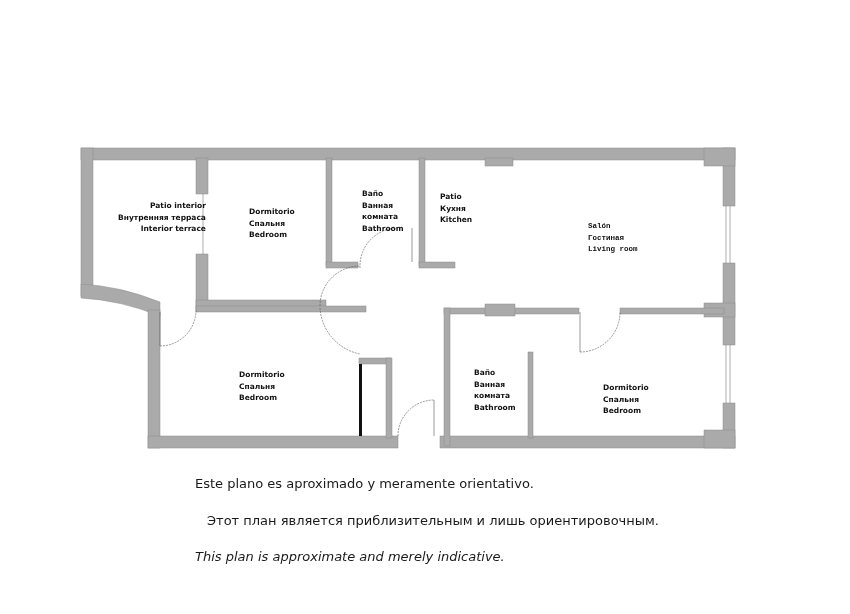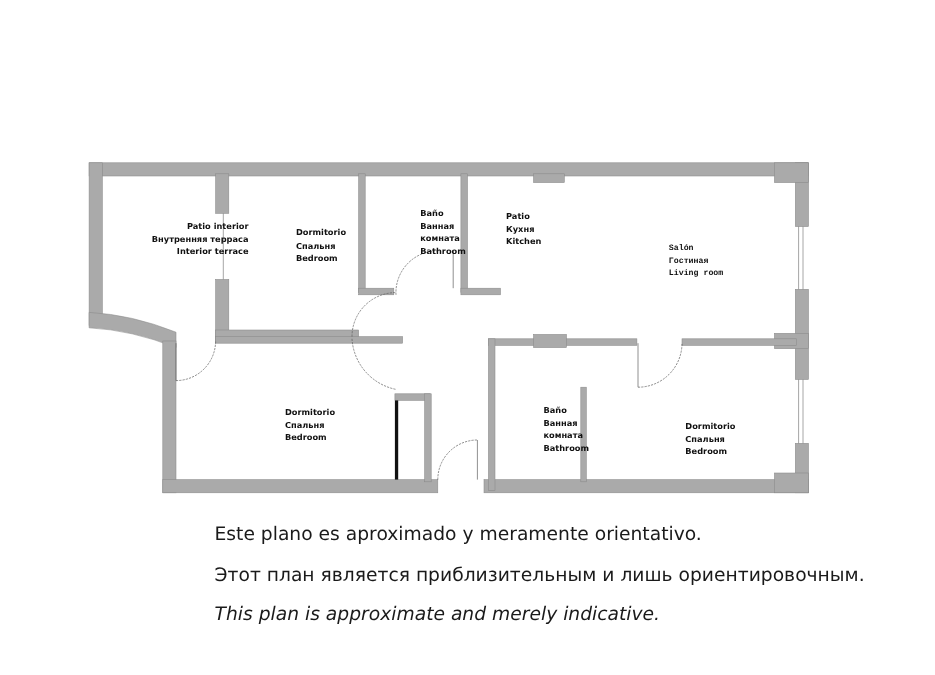--- a/index.html
+++ b/index.html
@@ -1,20 +1,20 @@
 <!DOCTYPE html>
 <html><head>
 <meta charset="utf-8">
 <style>
   html, body { margin:0; padding:0; background:#ffffff; }
   body { width:850px; height:614px; position:relative; overflow:hidden; font-family:"DejaVu Sans", sans-serif; }
   #plan { position:absolute; left:0; top:0; width:850px; height:614px; }
   .room-label { position:absolute; font-family:"DejaVu Sans", sans-serif; font-weight:bold; font-size:7.5px; line-height:11.5px; color:#111; white-space:nowrap; }
-  .room-label span { display:block;margin-left:20px; }
-  .disclaimer { position:absolute; left:195px; font-family:"DejaVu Sans", sans-serif; font-size:17px; color:#1a1a1a; white-space:nowrap; }
+  .room-label span { display:block; }
+  .disclaimer { position:absolute; left:195px; font-family:"DejaVu Sans", sans-serif; font-size:13px; color:#1a1a1a; white-space:nowrap; }
 </style>
 </head>
 <body>
 
 <svg id="plan" viewBox="0 0 850 614" xmlns="http://www.w3.org/2000/svg">
   <g fill="#aaaaaa" stroke="#8a8a8a" stroke-width="0.5">
 
     <rect x="81" y="148" width="654" height="12"></rect>
 
     <rect x="81" y="148" width="12" height="148"></rect>
@@ -121,14 +121,14 @@
   <span>комната</span>
   <span>Bathroom</span>
 </div>
 <div class="room-label" style="left:603px; top:382px;">
   <span>Dormitorio</span>
   <span>Спальня</span>
   <span>Bedroom</span>
 </div>
 
 <div class="disclaimer" style="top:476px;">Este plano es aproximado y meramente orientativo.</div>
-<div class="disclaimer" style="top:513px;">Этот план является приблизительным и лишь ориентировочным.</div>
+<div class="disclaimer" style="top:513px;margin-left:12px;">Этот план является приблизительным и лишь ориентировочным.</div>
 <div class="disclaimer" style="top:549px;font-style:italic;">This plan is approximate and merely indicative.</div>
 
 </body></html>

